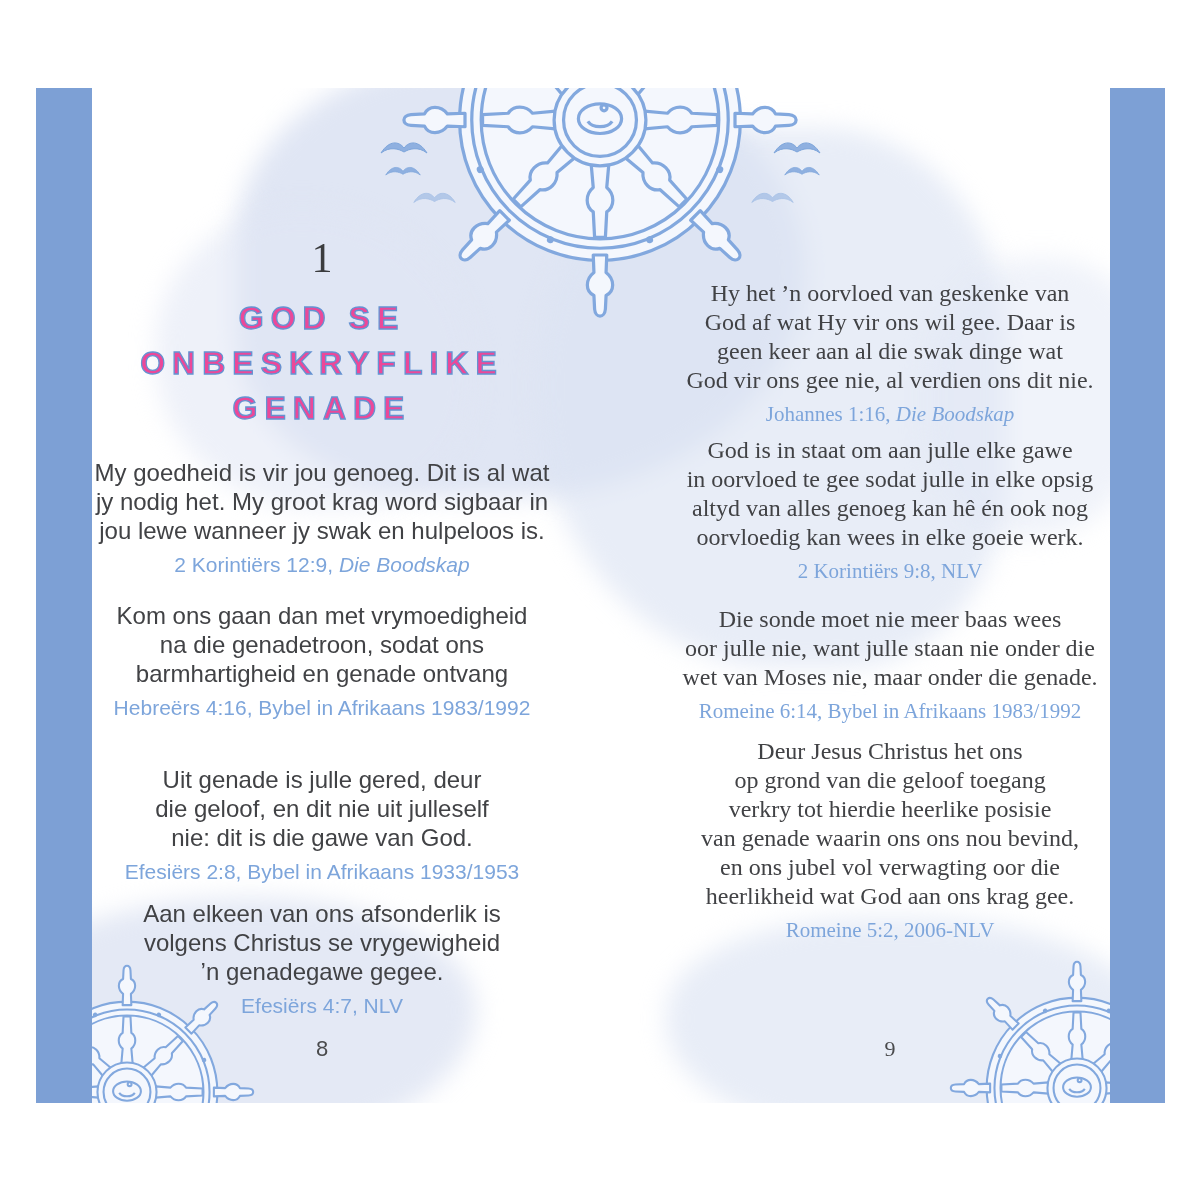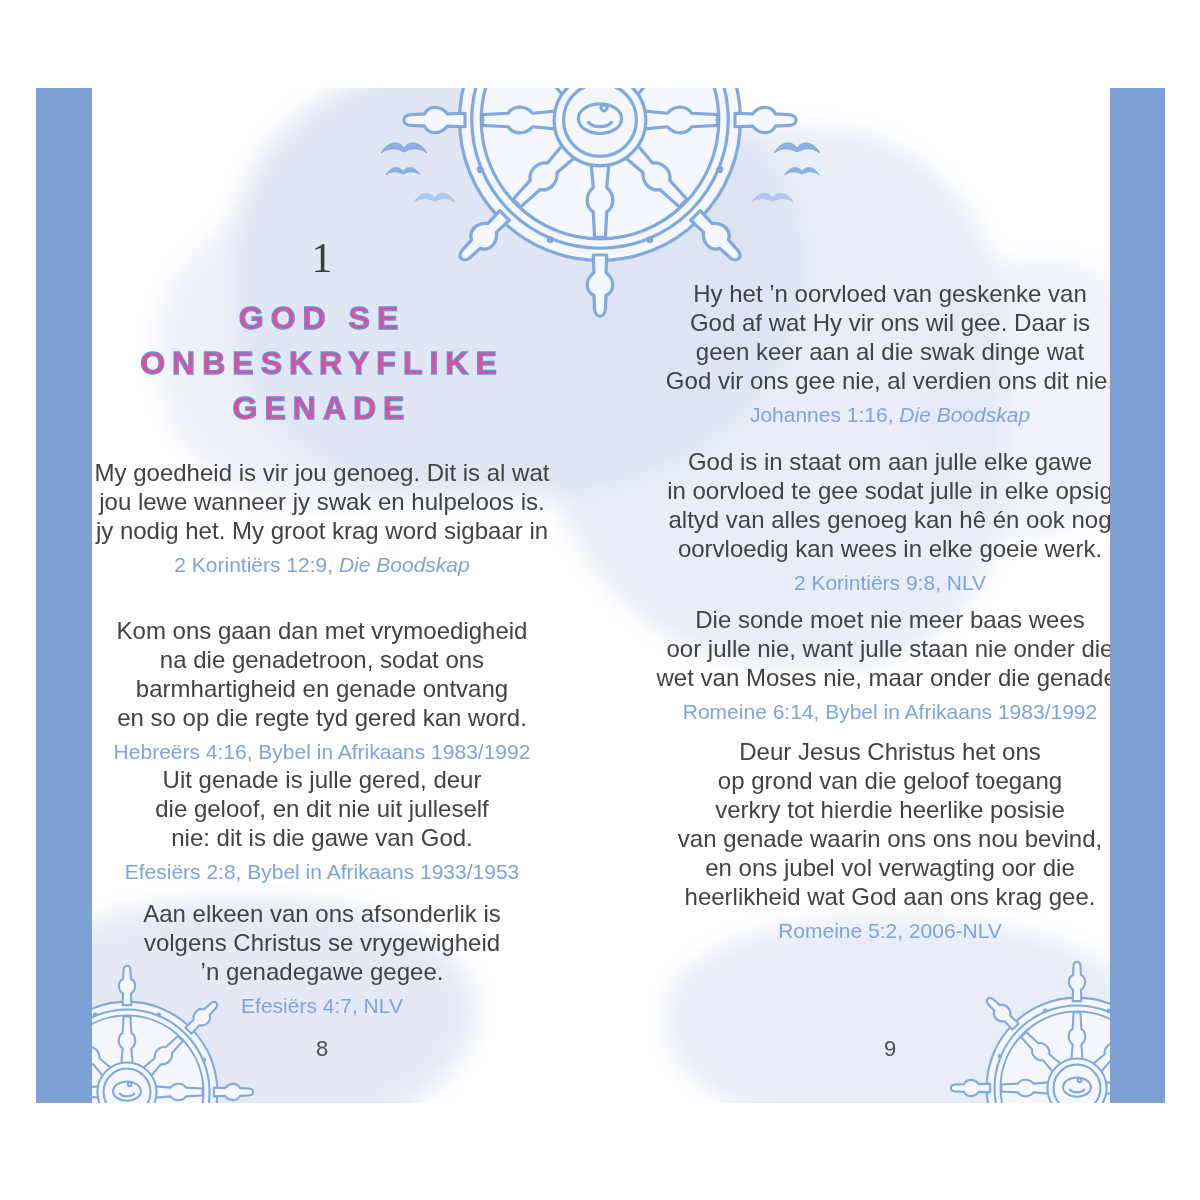--- a/index.html
+++ b/index.html
@@ -21,36 +21,36 @@
   .wheel-bl{left:-48px;top:865px;width:278px;height:278px;}
   .wheel-br{left:902px;top:861px;width:278px;height:278px;}
   .gull{position:absolute;pointer-events:none;}
 
   .bar{position:absolute;top:0;height:100%;background:#7da0d5;z-index:6;}
   .bar-left{left:0;width:56px;}
   .bar-right{left:1074px;width:55px;}
 
   .col{position:absolute;text-align:center;z-index:4;}
   .col-left{left:44px;width:484px;}
-  .col-right{left:612px;width:484px;}
+  .col-right{left:612px;width:484px;font-family:Liberation Serif, serif;}
 
   .chapter-num{position:absolute;top:146px;width:100%;font-family:"Liberation Serif", serif;
                font-size:42px;color:#3b3c3e;}
   .title{position:absolute;top:208px;width:100%;font-weight:bold;font-size:32px;line-height:45px;
          letter-spacing:7px;color:#ec4899;-webkit-text-stroke:1.3px #6493d2;}
 
   .quote{position:absolute;width:100%;color:#414245;font-size:24px;line-height:29px;}
   .qline{display:block;white-space:nowrap;}
   .ref{margin-top:6px;font-size:21px;line-height:27px;color:#7da5db;white-space:nowrap;}
   .ref i{font-style:italic;}
 
   .pgnum{position:absolute;top:948px;width:100%;text-align:center;font-size:22px;color:#4a4b4d;}
 
-  .lq1{top:370px;} .lq2{top:528px;} .lq3{top:677px;} .lq4{top:811px;}
-  .rq1{top:191px;} .rq2{top:359px;} .rq3{top:517px;} .rq4{top:649px;}
+  .lq1{top:370px;} .lq2{top:513px;} .lq3{top:677px;} .lq4{top:811px;}
+  .rq1{top:191px;} .rq2{top:348px;} .rq3{top:517px;} .rq4{top:649px;}
 </style>
 </head>
 <body>
 
 <div class="canvas">
   <div class="spread">
 
     <div class="blob b1"></div>
     <div class="blob b2"></div>
     <div class="blob b3"></div>
@@ -133,30 +133,29 @@
     <div class="col col-left" style="top:0;height:1015px">
       <div class="chapter-num">1</div>
       <div class="title">
         <span class="qline">GOD SE</span>
         <span class="qline">ONBESKRYFLIKE</span>
         <span class="qline">GENADE</span>
       </div>
 
       <div class="quote lq1">
         <span class="qline">My goedheid is vir jou genoeg. Dit is al wat</span>
+        <span class="qline">jy nodig het. My groot krag word sigbaar in</span>
         <span class="qline">jou lewe wanneer jy swak en hulpeloos is.</span>
-        <span class="qline">jy nodig het. My groot krag word sigbaar in</span>
         <div class="ref"><span>2 Korintiërs 12:9, </span><i>Die Boodskap</i></div>
       </div>
 
       <div class="quote lq2">
         <span class="qline">Kom ons gaan dan met vrymoedigheid</span>
         <span class="qline">na die genadetroon, sodat ons</span>
         <span class="qline">barmhartigheid en genade ontvang</span>
-        <span class="qline">en so op die regte tyd gered kan word.</span>
         <div class="ref"><span>Hebreërs 4:16, Bybel in Afrikaans 1983/1992</span><i></i></div>
       </div>
 
       <div class="quote lq3">
         <span class="qline">Uit genade is julle gered, deur</span>
         <span class="qline">die geloof, en dit nie uit julleself</span>
         <span class="qline">nie: dit is die gawe van God.</span>
         <div class="ref"><span>Efesiërs 2:8, Bybel in Afrikaans 1933/1953</span><i></i></div>
       </div>
 

